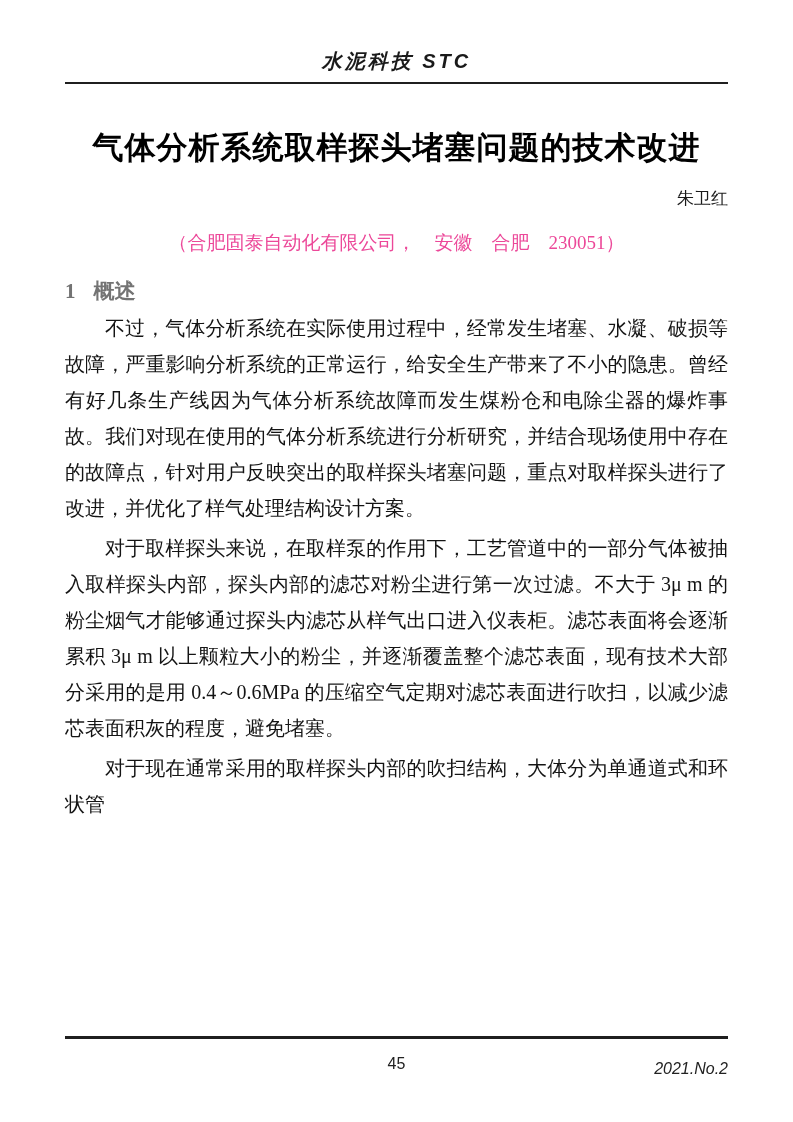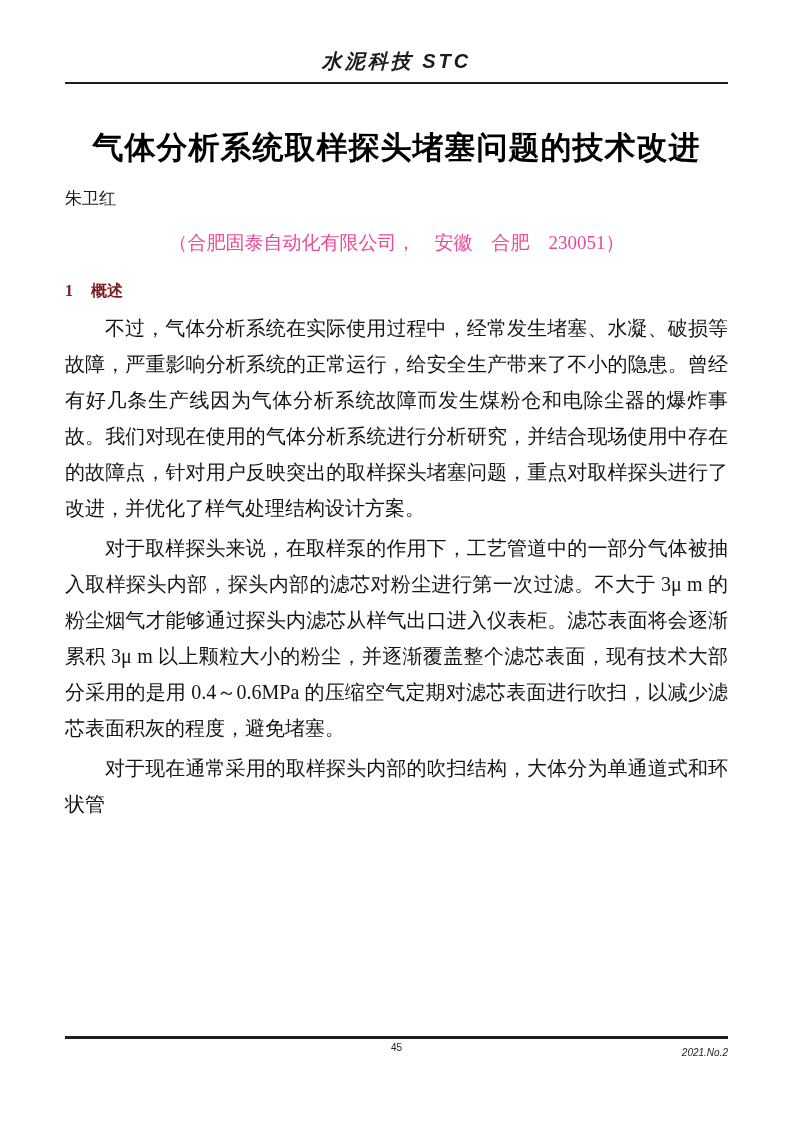--- a/index.html
+++ b/index.html
@@ -39,37 +39,37 @@
     text-align: center;
     font-size: 31px;
     font-weight: bold;
     color: #000000;
     letter-spacing: 1px;
     line-height: 44px;
     font-family: "Liberation Sans", "DejaVu Sans", sans-serif;
   }
   .author {
     margin-top: 17px;
-    text-align: left;
+    text-align: right;
     font-size: 17px;
     line-height: 24px;
     color: #1a1a1a;
   }
   .affiliation {
     margin-top: 18px;
     text-align: center;
     font-size: 19px;
     line-height: 28px;
     color: #ec4899;
   }
   .section-heading {
     margin: 19px 0 0 0;
-    font-size: 16px;
+    font-size: 21px;
     font-weight: bold;
-    color: #7f1d1d;
+    color: #737373;
     line-height: 30px;
     font-family: "Liberation Sans", "DejaVu Sans", sans-serif;
   }
   .section-heading .sec-no {
     font-family: "Liberation Serif", "DejaVu Serif", serif;
     font-weight: bold;
     margin-right: 18px;
   }
   .body-par {
     margin: 5px 0 0 0;
@@ -88,24 +88,24 @@
     left: 65px;
     right: 65px;
     top: 1036px;
   }
   .footer-rule {
     height: 3px;
     background: #1f1f1f;
   }
   .footer-row {
     position: relative;
-    margin-top: 3px;
+    margin-top: 16px;
     height: 18px;
     font-family: "Liberation Sans", "DejaVu Sans", sans-serif;
-    font-size: 10px;
+    font-size: 16px;
     color: #222222;
   }
   .page-number {
     position: absolute;
     left: 0;
     right: 0;
     text-align: center;
   }
   .issue {
     position: absolute;

